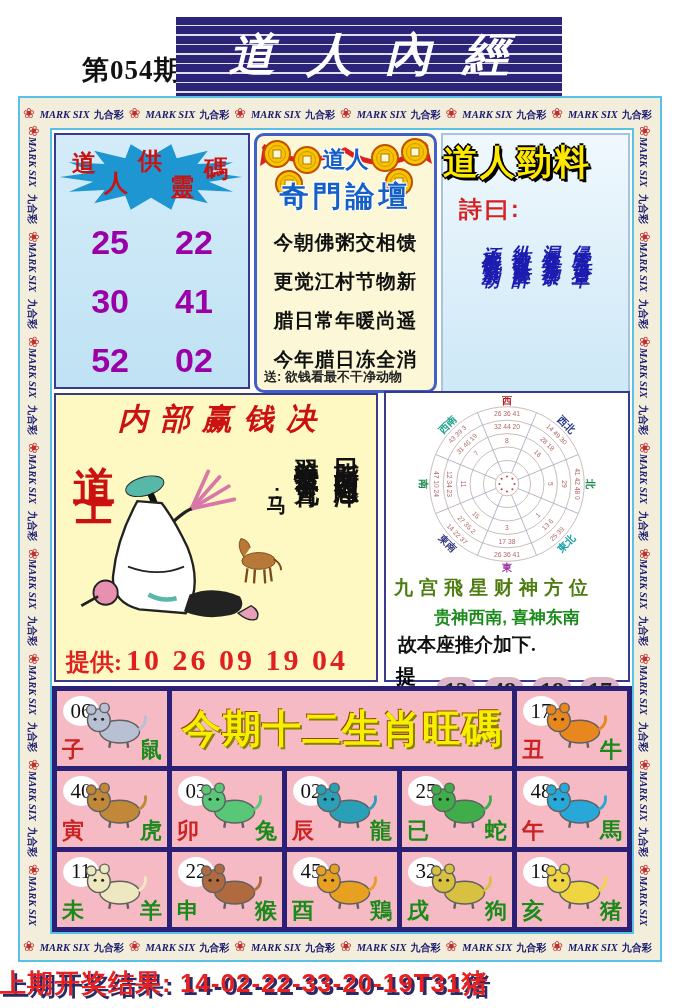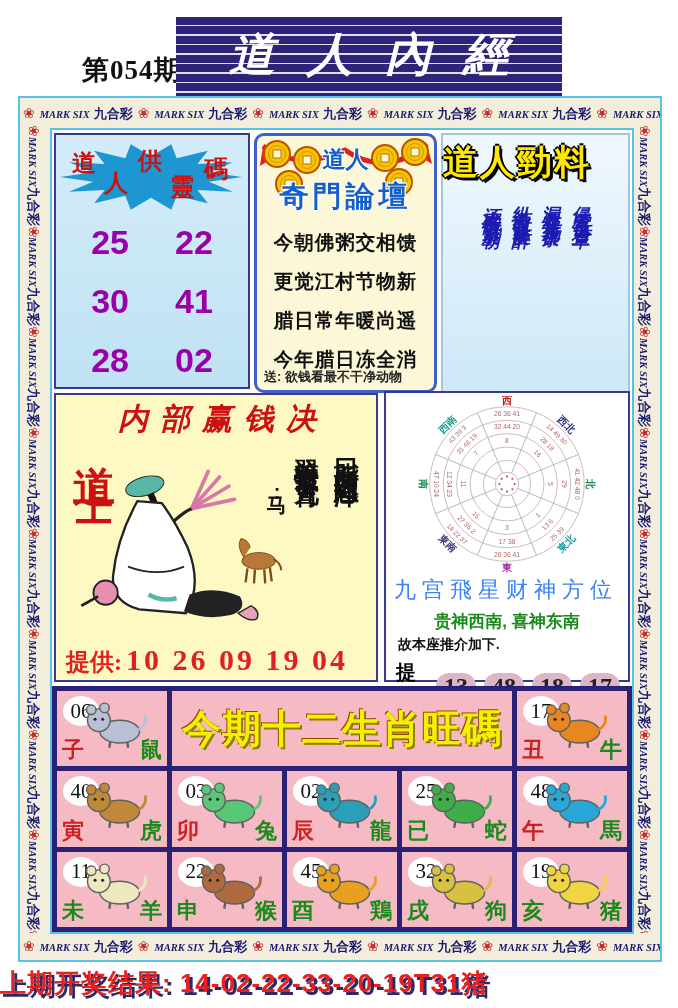--- a/index.html
+++ b/index.html
@@ -18,21 +18,21 @@
   
   .frame{position:absolute;left:18px;top:96px;width:644px;height:866px;border:2px solid #55c2e6;
          background:#f3eedb;box-sizing:border-box}
   .strip{position:absolute;overflow:hidden;color:#1a1a70;white-space:nowrap}
   .strip.top{left:0;top:0;right:0;height:29px;line-height:29px}
   .strip.bottom{left:0;bottom:0;right:0;height:29px;line-height:29px}
   .strip.left{left:0;top:27px;bottom:27px;width:29px;writing-mode:vertical-rl;text-orientation:sideways;line-height:29px}
   .strip.right{right:0;top:27px;bottom:27px;width:29px;writing-mode:vertical-rl;text-orientation:sideways;line-height:29px}
   .bf{color:#c03030;font-size:14px;margin:0 3px}
   .bm{font-family:"Liberation Serif",serif;font-style:italic;font-weight:700;font-size:10.5px;margin:0 2px}
-  .bn{font-weight:700;font-size:13px;margin:0 2px}
+  .bn{font-weight:700;font-size:10px;margin:7px 2px}
 
   .content{position:absolute;left:30px;top:30px;width:584px;height:806px;background:#fff;
            border:2px solid #55c2e6;box-sizing:border-box}
   .content > div{position:absolute;box-sizing:border-box}
 
   
   .box-supply{left:2px;top:3px;width:196px;height:256px;border:2px solid #3a3a8c;
               background:linear-gradient(180deg,#d4ecf9,#bfe2f4)}
   .star-wrap{position:relative;height:82px}
   .star-wrap svg{position:absolute;left:2px;top:4px;width:188px;height:76px}
@@ -78,25 +78,25 @@
           font-size:25px;font-weight:700;color:#111;font-family:"Liberation Serif",serif}
   .d-col{margin:0 7px;letter-spacing:4px}
   .d-provide{position:absolute;left:10px;bottom:2px;font-weight:700;color:#e02020;white-space:nowrap;
              font-family:"Liberation Serif",serif}
   .d-provide .lab{font-size:24px}
   .d-provide .nums{font-size:30px;letter-spacing:3px}
 
   
   .box-compass{left:332px;top:261px;width:246px;height:291px;border:2px solid #3a3a8c;background:#fff}
   #wheel{display:block;margin:2px auto 0;width:198px;height:178px}
-  .c-line1{color:#3b82f6;font-weight:400;font-size:22px;letter-spacing:6px;margin:2px 0 0 8px;
+  .c-line1{color:#4d7c0f;font-weight:700;font-size:19px;letter-spacing:6px;margin:2px 0 0 8px;
            font-family:"Liberation Serif",serif;white-space:nowrap}
   .c-line2{color:#f08010;font-weight:700;font-size:17px;text-align:center;margin-top:3px}
   .c-line3{color:#1a8a1a;font-weight:700;font-size:17px;text-align:center;margin-top:5px}
-  .c-line4{color:#111;font-weight:700;font-size:14px;margin:3px 0 0 12px;font-family:"Liberation Serif",serif}
+  .c-line4{color:#111;font-weight:700;font-size:19px;margin:3px 0 0 12px;font-family:"Liberation Serif",serif}
   .c-provide{margin:5px 0 0 10px;display:flex;align-items:center;gap:8px}
   .c-provide .lab{font-size:20px;font-weight:700;font-family:"Liberation Serif",serif}
   .chip{background:#dcb6c6;border-radius:15px;padding:0 8px;font-size:24px;font-weight:700;
         font-family:"Liberation Serif",serif;color:#222}
 
   
   .zgrid{left:0;top:556px;width:580px;height:246px;background:#2a2176;display:grid;
          grid-template-columns:repeat(5,1fr);grid-template-rows:repeat(3,1fr);gap:5px;padding:5px}
   .zcell{background:#f5bac3;position:relative;overflow:hidden}
   .zbanner{grid-column:2/5;background:#f5bac3;display:flex;align-items:center;justify-content:center}
@@ -140,21 +140,21 @@
       <div class="sup-rows" id="suprows">
           <div class="sup-row">
             <span>25</span>
             <span>22</span>
           </div>
           <div class="sup-row">
             <span>30</span>
             <span>41</span>
           </div>
           <div class="sup-row">
-            <span>28</span>
+            <span>52</span>
             <span>02</span>
           </div>
         </div>
     </div>
 
     <div class="box-forum">
       <svg class="coins" viewBox="0 0 177 62">
         <path d="M6,10 C40,34 70,22 88,14 C110,30 140,34 170,8" stroke="#e02020" stroke-width="5" fill="none"></path>
         <path d="M6,10 l-3,20 l11,-7 z" fill="#e02020"></path>
         <path d="M170,8 l5,20 l-11,-7 z" fill="#e02020"></path>
@@ -197,20 +197,21 @@
         <div class="f-line">今朝佛粥交相馈</div>
         <div class="f-line">更觉江村节物新</div>
         <div class="f-line">腊日常年暖尚遥</div>
         <div class="f-line">今年腊日冻全消</div>
       </div>
       <div class="f-foot">送: 欲钱看最不干净动物</div>
     </div>
 
     <div class="box-jing">
       <div class="j-title">道人勁料</div>
+      <div class="j-label">詩曰:</div>
       <div class="j-poem" id="jpoem">
           <div class="j-col">侵凌雪色还萱草</div>
           <div class="j-col">漏泄春光有柳条</div>
           <div class="j-col">纵酒欲谋良夜醉</div>
           <div class="j-col">还家初散紫宸朝</div>
         </div>
     </div>
 
     <div class="box-dao">
       <div class="d-title">内部赢钱决</div>

